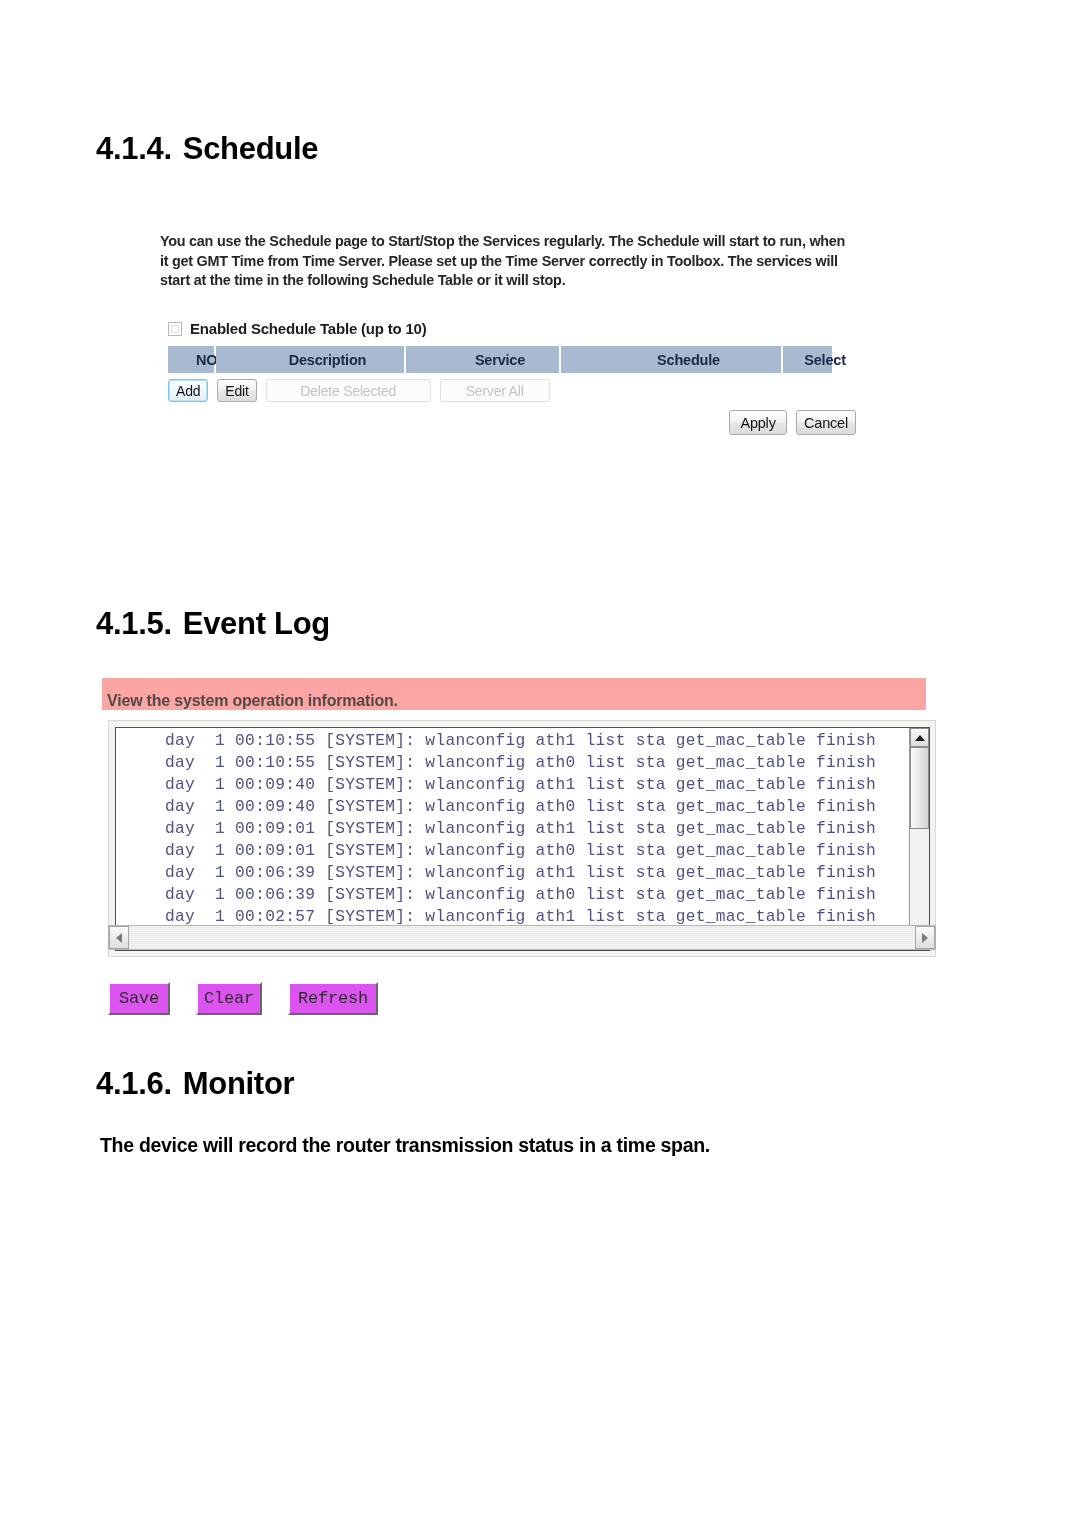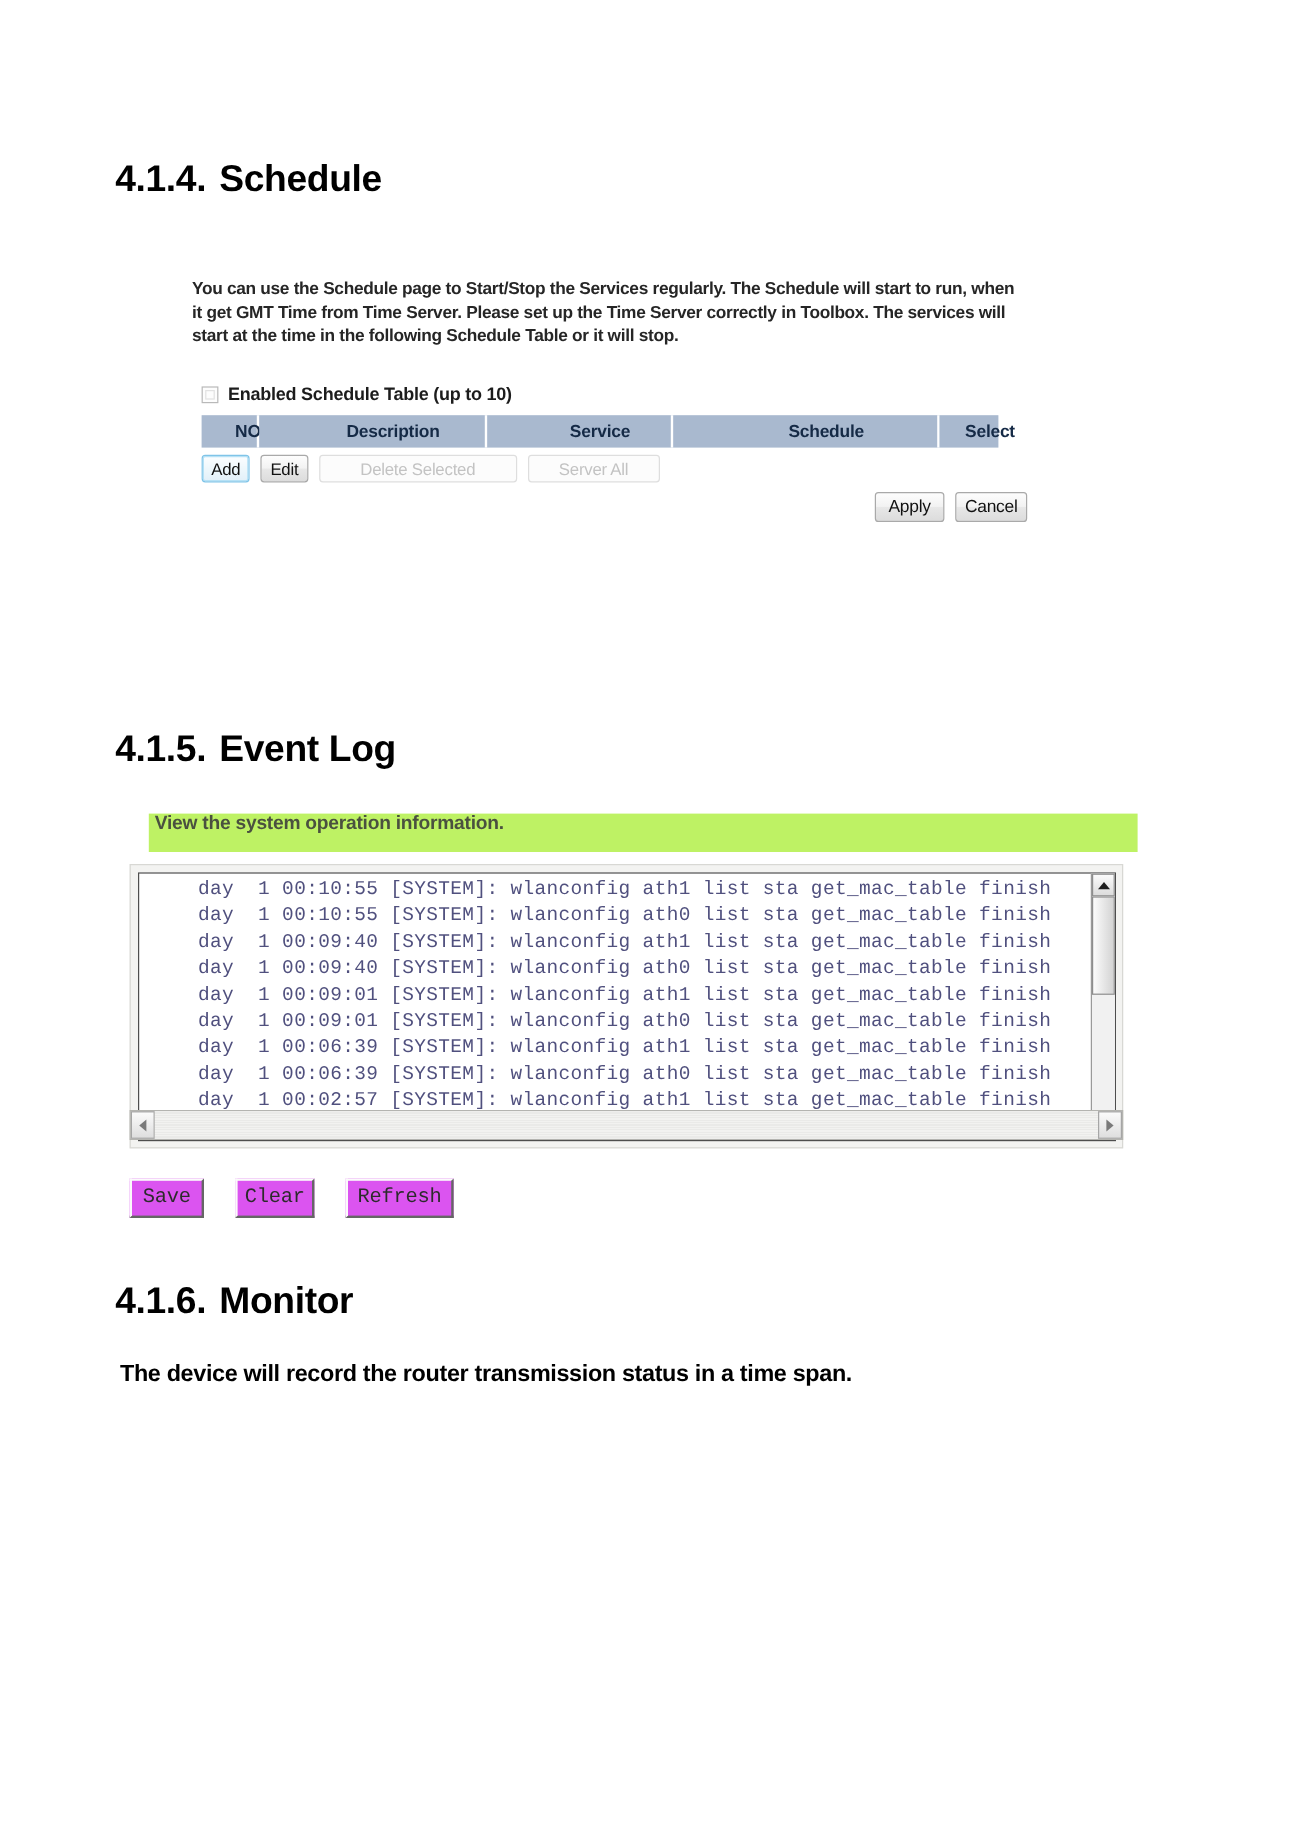--- a/index.html
+++ b/index.html
@@ -174,27 +174,27 @@
   }
   .btn-apply, .btn-cancel {
     height: 25px;
     min-width: 58px;
     font-size: 14.5px;
   }
 
   
   #eventlog-desc {
     position: absolute;
-    left: 124px;
+    left: 102px;
     top: 678px;
     width: 824px;
     height: 32px;
-    background: #bef264;
-    display: flex;
-    align-items: flex-start;
+    background: #fca5a5;
+    display: flex;
+    align-items: flex-end;
   }
   #eventlog-desc .txt {
     font-family: "Liberation Sans", sans-serif;
     font-size: 16px;
     font-weight: bold;
     color: #3b3b3b;
     letter-spacing: -0.2px;
     padding-left: 5px;
     opacity: 0.88;
   }

